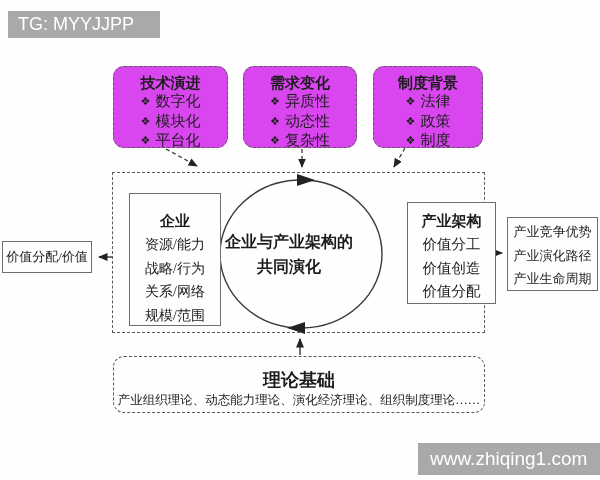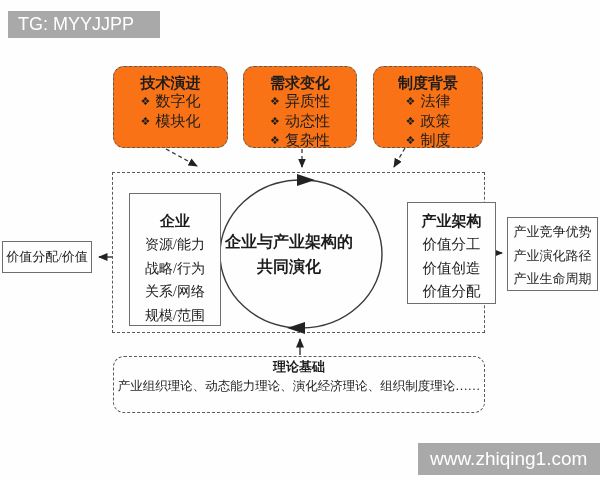--- a/index.html
+++ b/index.html
@@ -7,21 +7,21 @@
     position:relative;width:600px;height:480px;background:#fefefe;overflow:hidden;
     font-family:"Liberation Serif", serif;color:#1c1c1c;
   }
   .wm{
     position:absolute;font-family:"Liberation Sans", sans-serif;color:#ffffff;
     background:#a9a9a9;white-space:nowrap;
   }
   .wm-top{left:8px;top:11px;width:142px;height:27px;font-size:18px;line-height:27px;padding-left:10px;}
   .wm-bottom{left:418px;top:443px;width:180px;height:32px;font-size:19px;line-height:32px;padding-left:12px;}
   .tbox{
-    position:absolute;border:1.5px dashed #5a5a5a;border-radius:11px;background:#f97316;
+    position:absolute;border:1.5px dashed #5a5a5a;border-radius:11px;background:#d946ef;
     box-sizing:border-box;text-align:center;z-index:1;
   }
   .tbox-title{font-weight:700;font-size:15px;margin-top:7px;line-height:18px;}
   .titem{font-size:15px;line-height:18.5px;white-space:nowrap;}
   .bullet{font-size:11px;position:relative;top:-1px;margin-right:5px;}
   .frame{
     position:absolute;left:112px;top:172px;width:373px;height:161px;
     border:1.5px dashed #5a5a5a;box-sizing:border-box;z-index:1;
   }
   .solidbox{
@@ -39,36 +39,37 @@
     font-weight:700;font-size:16px;line-height:25px;white-space:nowrap;
   }
   .leftout{left:2px;top:241px;width:90px;height:32px;font-size:13px;line-height:30px;white-space:nowrap;}
   .rightout{left:507px;top:217px;width:91px;height:74px;padding-top:2px;}
   .rightout .bx-item{font-size:13px;line-height:23.5px;white-space:nowrap;}
   .foundation{
     position:absolute;left:113px;top:356px;width:372px;height:57px;
     border:1.5px dashed #5a5a5a;border-radius:11px;box-sizing:border-box;
     text-align:center;z-index:1;
   }
-  .foundation .f-title{font-weight:700;font-size:13px;margin-top:0;line-height:19px;}
+  .foundation .f-title{font-weight:700;font-size:18px;margin-top:14px;line-height:19px;}
   .foundation .f-body{font-size:12.5px;line-height:20px;white-space:nowrap;}
   .connectors{position:absolute;left:0;top:0;z-index:2;pointer-events:none;}
 </style>
 </head>
 <body>
 
 <div class="stage">
 
   <div class="wm wm-top">TG: MYYJJPP</div>
   <div class="wm wm-bottom">www.zhiqing1.com</div>
 
   <div class="tbox" style="left:113px;top:66px;width:115px;height:82px">
     <div class="tbox-title">技术演进</div>
     <div class="titem"><span class="bullet">❖</span><span>数字化</span></div>
     <div class="titem"><span class="bullet">❖</span><span>模块化</span></div>
+    <div class="titem"><span class="bullet">❖</span><span>平台化</span></div>
   </div>
 
   <div class="tbox" style="left:243px;top:66px;width:114px;height:82px">
     <div class="tbox-title">需求变化</div>
     <div class="titem"><span class="bullet">❖</span><span>异质性</span></div>
     <div class="titem"><span class="bullet">❖</span><span>动态性</span></div>
     <div class="titem"><span class="bullet">❖</span><span>复杂性</span></div>
   </div>
 
   <div class="tbox" style="left:373px;top:66px;width:110px;height:82px">

